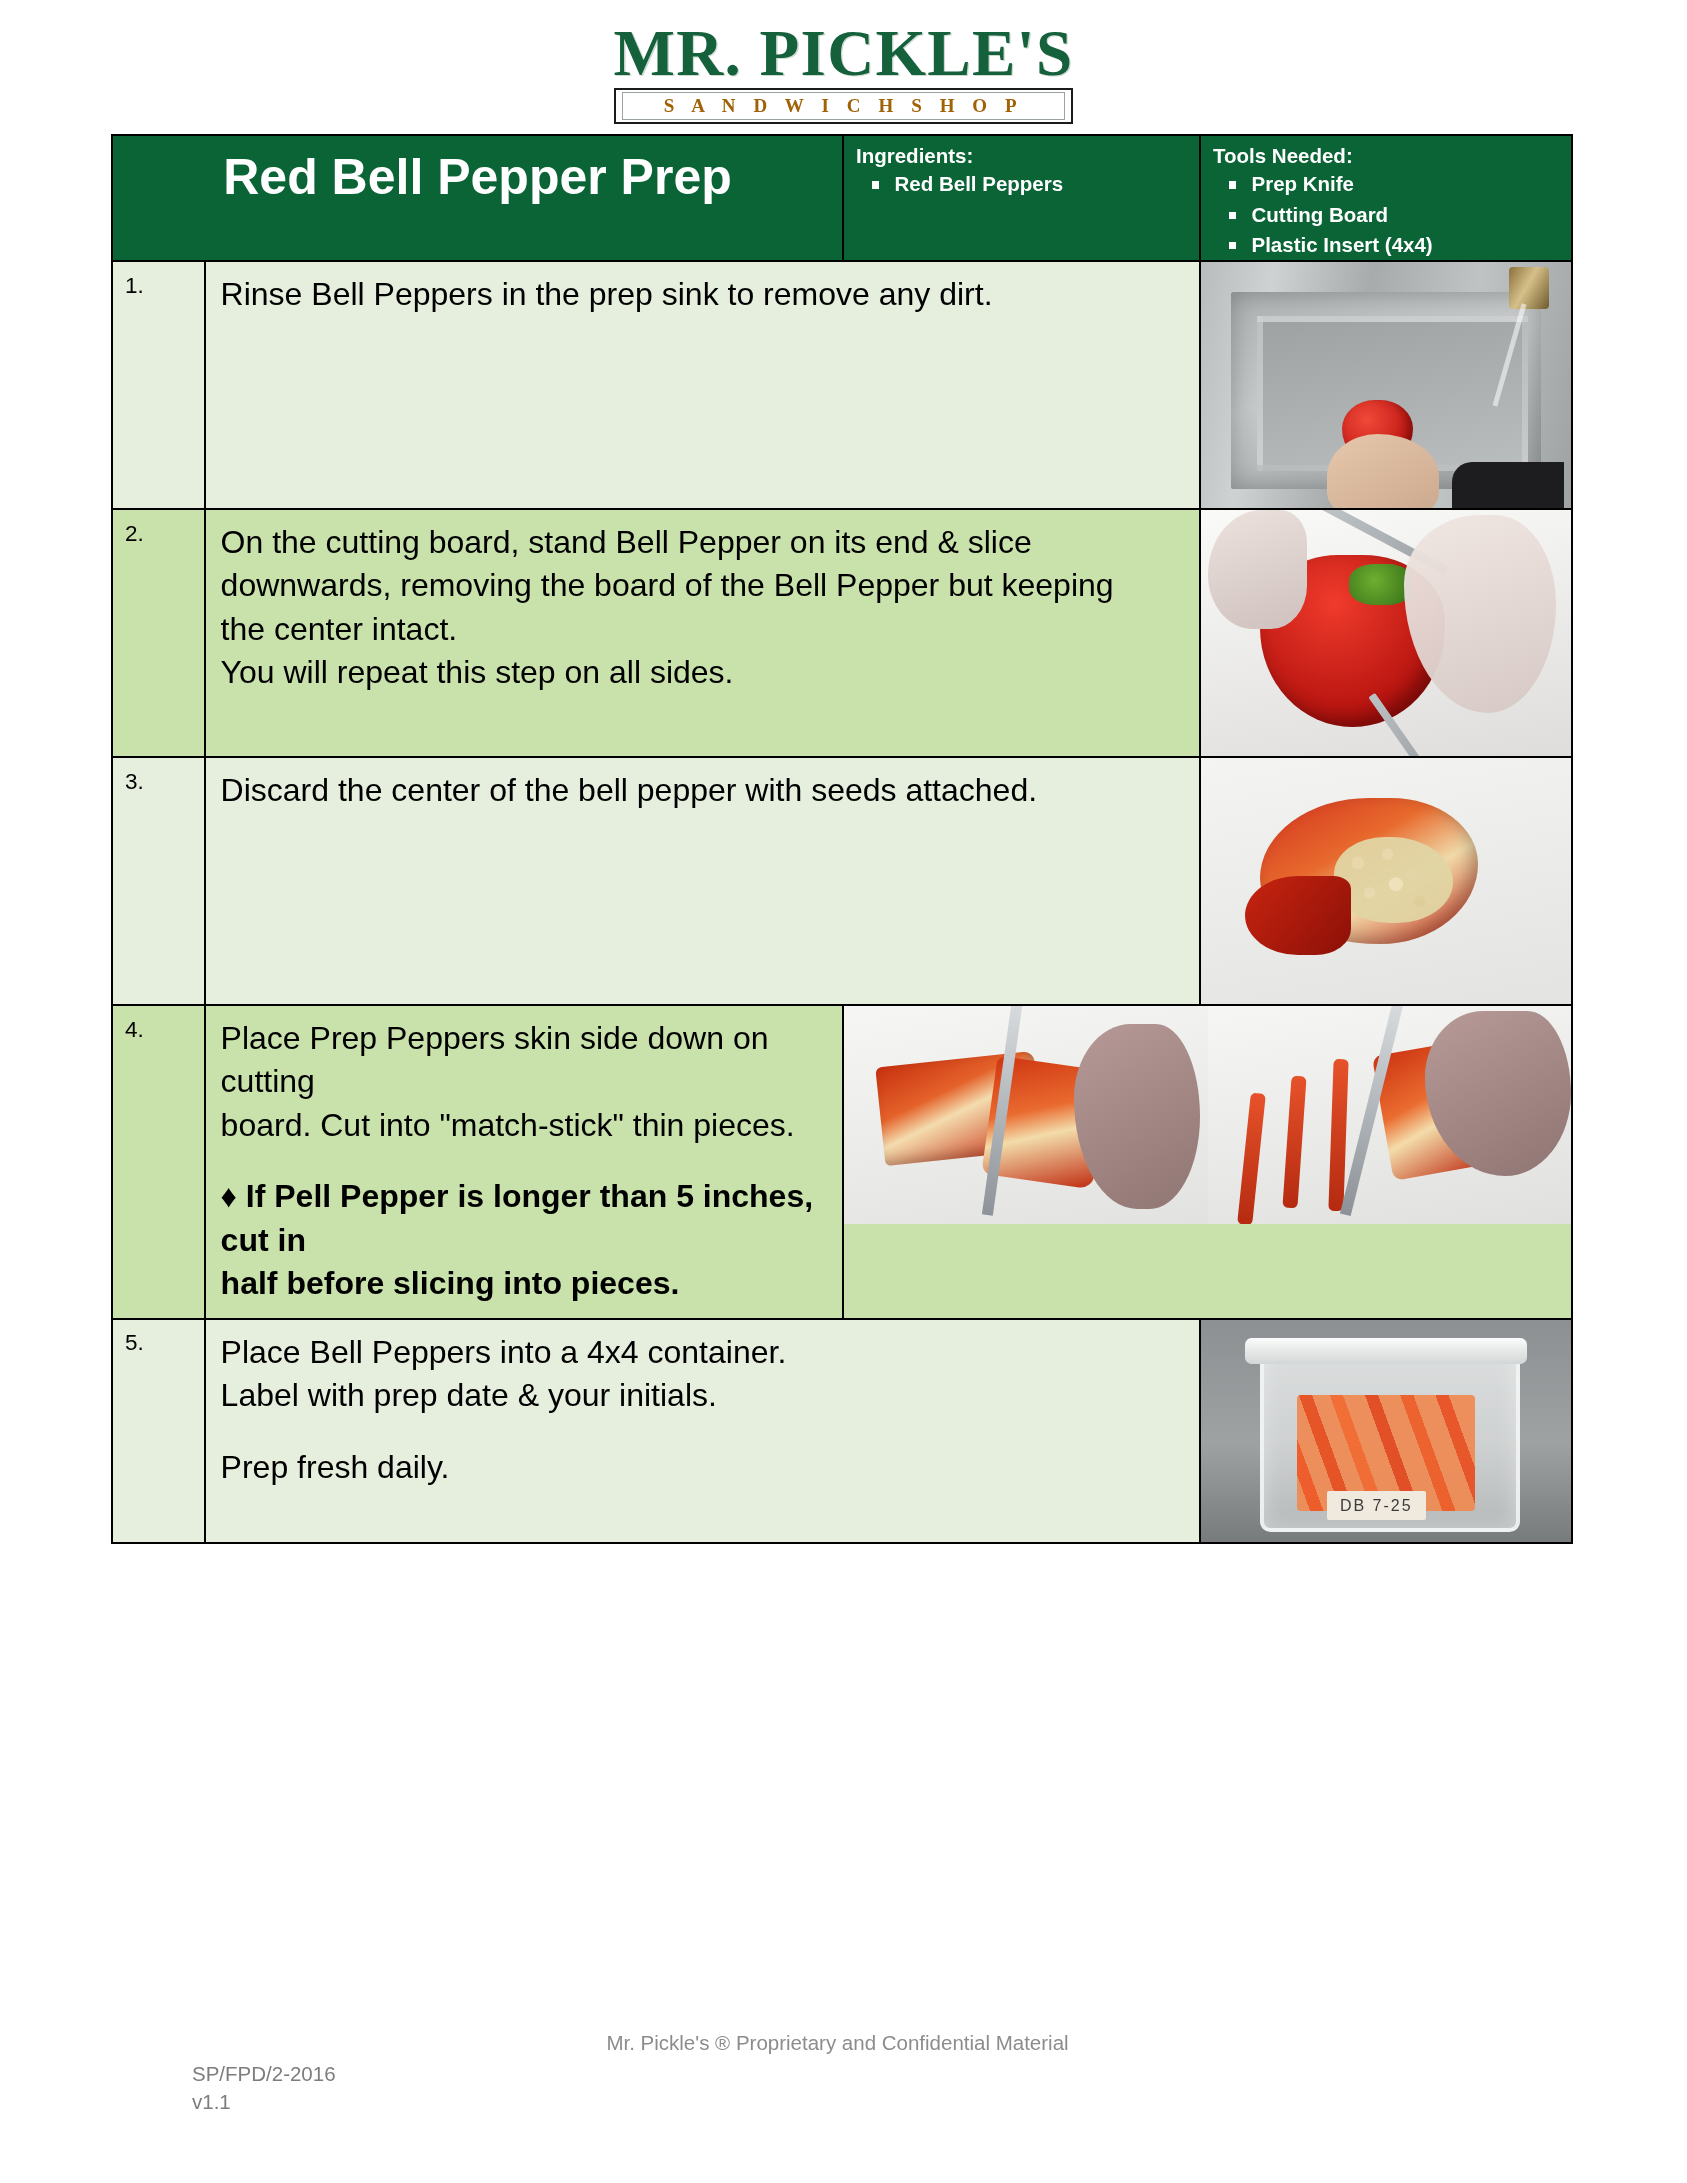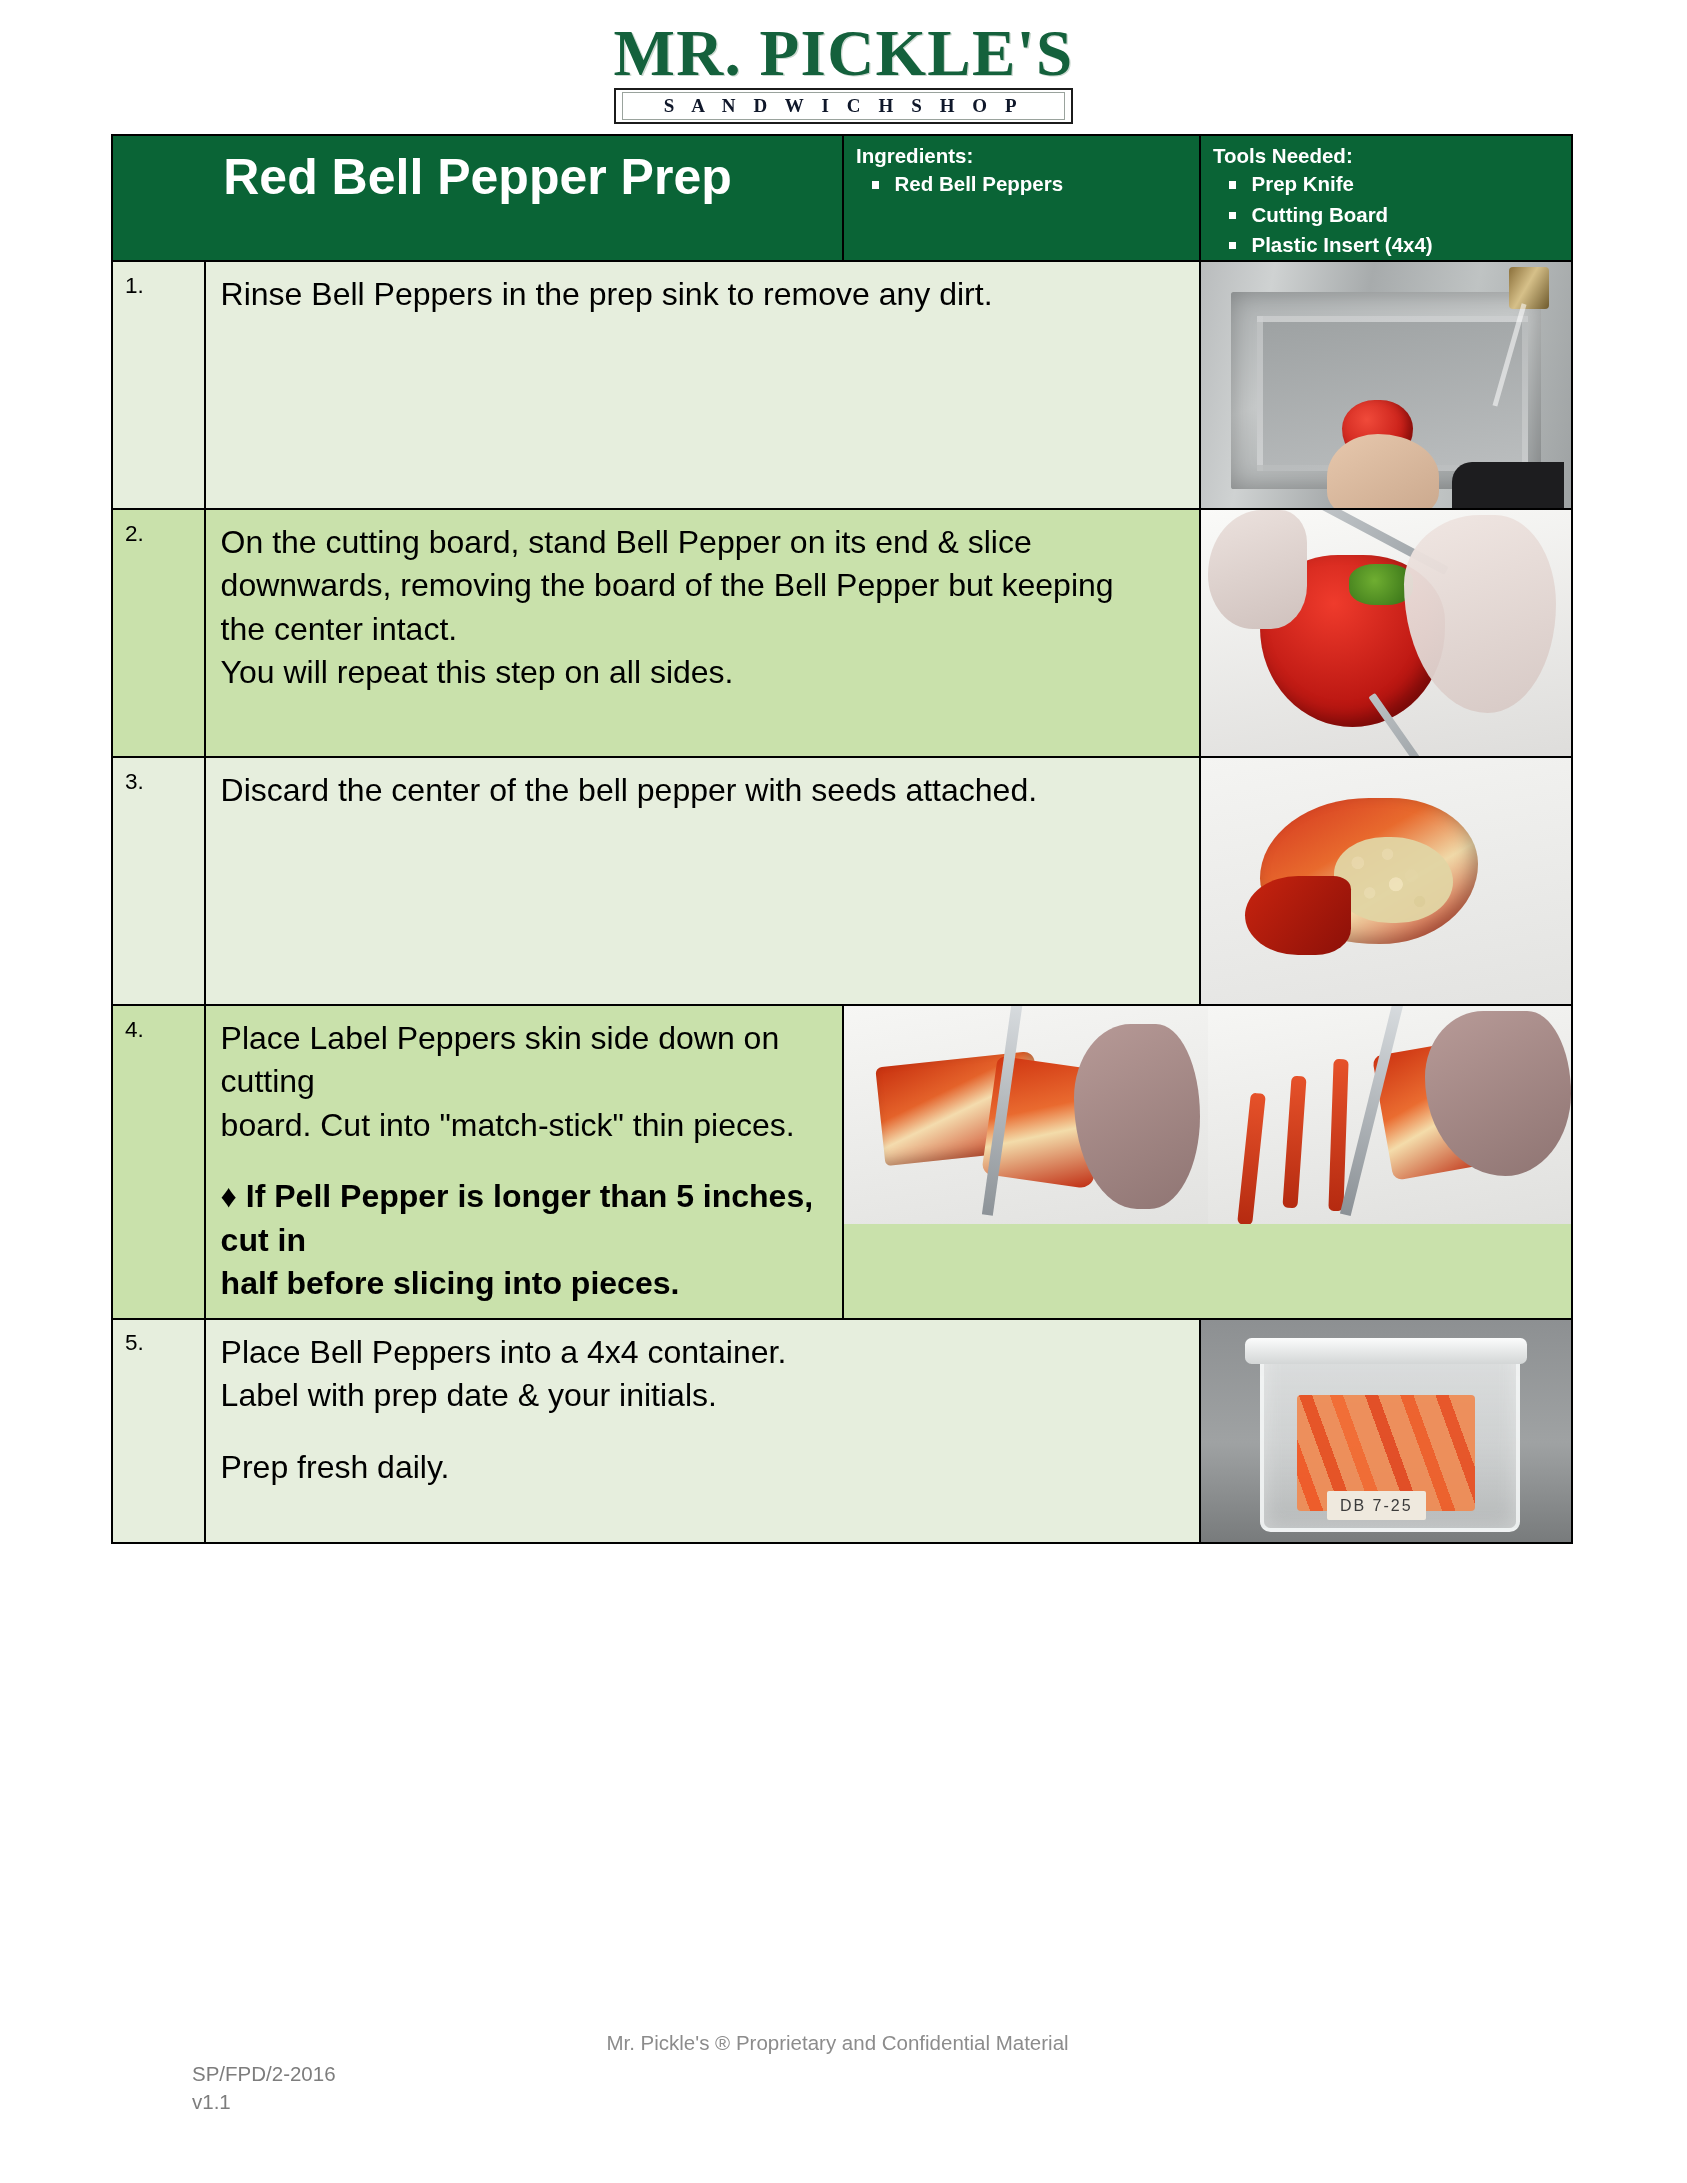--- a/index.html
+++ b/index.html
@@ -44,21 +44,21 @@
   }
   .logo-bottom-inner {
     border: 0.7px solid #9aa39d;
     padding: 1.3px 8px 2px 8px;
   }
   .logo-sub {
     font-family: "Liberation Serif", serif;
     font-weight: bold;
     font-size: 19px;
     letter-spacing: 6.6px;
-    color: #0f172a;
+    color: #a16207;
     white-space: nowrap;
   }
 
   
   .sheet {
     position: absolute;
     left: 111px;
     top: 134px;
     width: 1462px;
   }
@@ -477,21 +477,21 @@
       </div>
     </td>
   </tr>
 
   <tr class="row-dark">
     <td>
       <div class="num">4.</div>
     </td>
     <td>
       <div class="steptext">
-        <span class="line">Place Label Peppers skin side down on cutting</span>
+        <span class="line">Place Prep Peppers skin side down on cutting</span>
         <span class="line">board. Cut into "match-stick" thin pieces.</span>
         <span class="spacer"></span>
         <span class="bold">♦ If Pell Pepper is longer than 5 inches, cut in</span>
         <span class="bold">half before slicing into pieces.</span>
       </div>
     </td>
     <td class="imgcell" colspan="2">
       <div class="dual-wrap">
         <div class="dual-left photo ph-cut">
           <div class="strip"></div>

